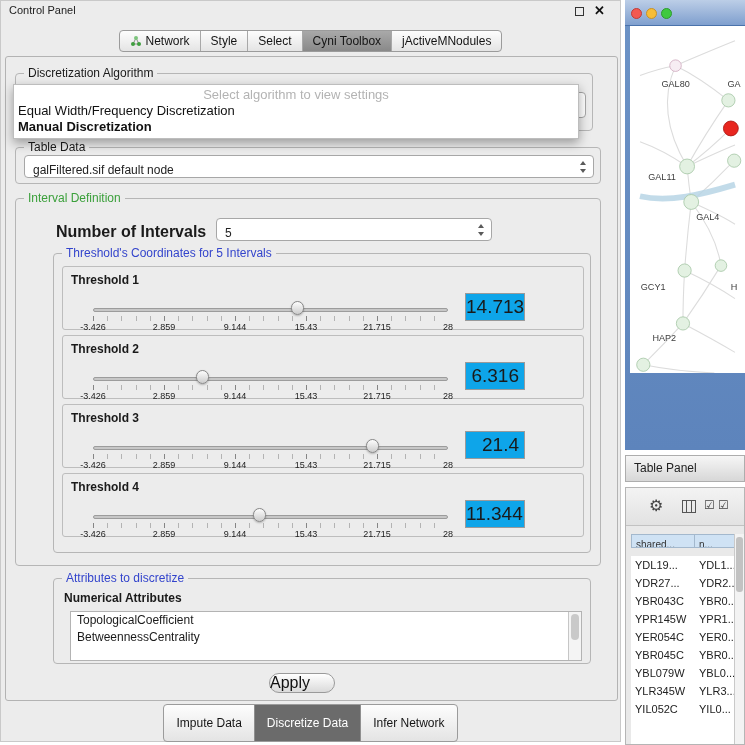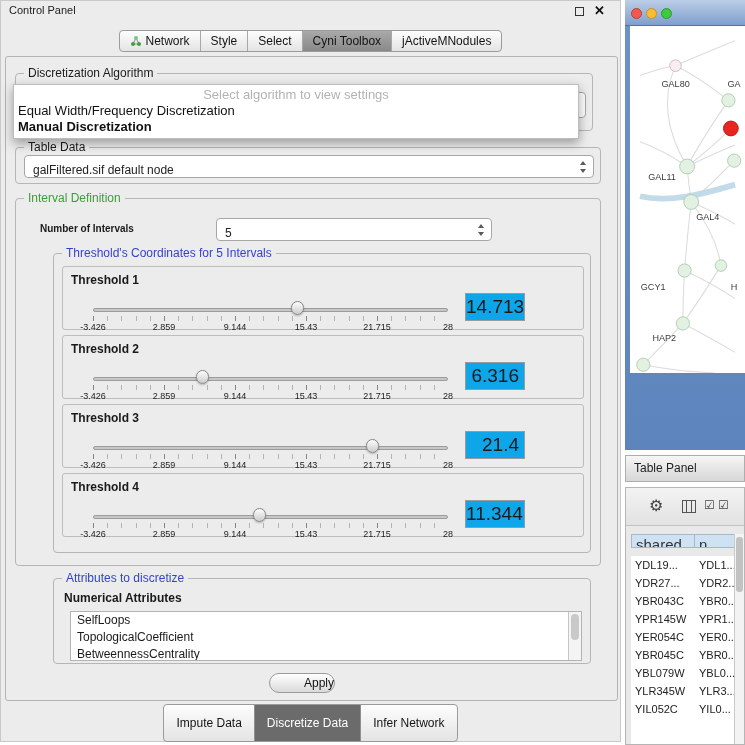--- a/index.html
+++ b/index.html
@@ -37,21 +37,21 @@
 
   #algo-popup{position:absolute;left:12px;top:83px;width:566px;background:#fff;border:1px solid #bdbdbd;box-shadow:0 4px 10px rgba(0,0,0,.35);z-index:40;padding:2px 0 3px;}
   #algo-popup .ph{font-size:13px;color:#b3b3b3;text-align:center;line-height:16px;}
   .popup-item{font-size:13px;padding:0 4px;line-height:16px;color:#111;}
   .popup-item.hl{font-weight:bold;}
 
   #td-group{left:14px;top:146px;width:586px;height:37px;}
   #td-combo{left:8px;top:7px;width:570px;height:23px;}
 
   #interval-group{left:14px;top:197px;width:586px;height:368px;}
-  #noi-label{position:absolute;left:24px;top:24px;font-size:10px;font-weight:bold;}
+  #noi-label{position:absolute;left:40px;top:24px;font-size:16px;font-weight:bold;}
   #noi-combo{left:200px;top:19px;width:276px;height:23px;}
 
   #thr-group{position:absolute;left:52px;top:252px;width:538px;height:300px;border:1px solid #b6b6b6;border-radius:4px;}
   .thr-row{position:absolute;left:8px;width:522px;height:64px;border:1px solid #bdbdbd;border-radius:3px;background:#ececec;}
   .thr-label{position:absolute;left:8px;top:6px;font-size:12px;font-weight:bold;}
   .slider{position:absolute;left:30px;top:36px;width:355px;height:28px;}
   .track{position:absolute;left:0;top:5px;width:100%;height:4px;background:#c7c7c7;border:1px solid #9c9c9c;border-radius:2px;}
   .thumb{position:absolute;top:-2px;width:13px;height:14px;margin-left:-7px;background:linear-gradient(#fdfdfd,#cccccc);border:1px solid #878787;border-radius:7px;box-shadow:0 1px 2px rgba(0,0,0,.25);}
   .ticks{position:absolute;left:0;top:13px;width:100%;height:5px;
     background:repeating-linear-gradient(90deg,#858585 0 1px,transparent 1px 71px),
@@ -60,21 +60,21 @@
   .tick-labels span{position:absolute;transform:translateX(-50%);font-size:9px;color:#222;white-space:nowrap;}
   .thr-value{position:absolute;left:402px;top:26px;width:60px;height:28px;background:#0ea5e9;border:1px solid #9a9a9a;font-size:19px;text-align:right;line-height:26px;padding-right:5px;}
 
   #attr-group{left:52px;top:577px;width:538px;height:86px;}
   #attr-sub{position:absolute;left:10px;top:12px;font-size:12px;font-weight:bold;}
   #attr-list{position:absolute;left:16px;top:32px;width:512px;height:50px;background:#fff;border:1px solid #b3b3b3;overflow:hidden;}
   .attr-item{font-size:12px;line-height:17px;padding-left:6px;white-space:nowrap;}
   #attr-scroll{position:absolute;right:0;top:0;width:13px;height:100%;background:#f4f4f4;border-left:1px solid #c6c6c6;}
   #attr-thumb{position:absolute;left:2px;top:2px;width:8px;height:26px;background:#c9c9c9;border-radius:4px;}
 
-  #apply-btn{position:absolute;left:268px;top:672px;width:66px;height:20px;border:1px solid #9a9a9a;border-radius:10px;background:linear-gradient(#ffffff,#dadada);font-size:12px;text-align:right;line-height:18px;color:#111;}
+  #apply-btn{position:absolute;left:268px;top:672px;width:66px;height:20px;border:1px solid #9a9a9a;border-radius:10px;background:linear-gradient(#ffffff,#dadada);font-size:16px;text-align:left;line-height:18px;color:#111;}
 
   #bottom-tabbar{position:absolute;left:0;top:703px;width:100%;display:flex;justify-content:center;}
   .btab{padding:11px 12px;font-size:12px;border-left:1px solid #8f8f8f;color:#141414;white-space:nowrap;}
   .btab:first-child{border-left:none;}
   .btab.sel{background:#6b6b6b;color:#fff;}
 
   
   #net-window{position:absolute;left:625px;top:0;width:120px;height:450px;background:linear-gradient(#6d93c6,#5d84bc);}
   #net-titlebar{position:absolute;left:0;top:0;width:100%;height:26px;background:linear-gradient(#bccee7,#7f9fce);border-bottom:1px solid #4a72ab;}
   .light{position:absolute;top:8px;width:11px;height:11px;border-radius:50%;}
@@ -87,21 +87,21 @@
 
   
   #table-panel-bar{position:absolute;left:625px;top:455px;width:120px;height:27px;background:linear-gradient(#f6f6f6,#d7d7d7);border:1px solid #adadad;font-size:12px;line-height:24px;padding-left:8px;color:#222;}
   #table-window{position:absolute;left:625px;top:487px;width:120px;height:258px;background:#e9e9e9;border:1px solid #b5b5b5;}
   #tw-toolbar{position:absolute;left:0;top:0;width:100%;height:38px;border-bottom:1px solid #c2c2c2;background:linear-gradient(#f3f3f3,#e2e2e2);}
   #gear-ico{position:absolute;left:23px;top:8px;font-size:16px;color:#444;}
   #cols-ico{position:absolute;left:56px;top:12px;width:14px;height:13px;border:1px solid #555;
     background:linear-gradient(90deg,transparent 0 3px,#555 3px 4px,transparent 4px 8px,#555 8px 9px,transparent 9px);}
   .chk-ico{position:absolute;top:10px;font-size:12px;color:#444;}
   #tbl-header{position:absolute;left:5px;top:46px;display:flex;}
-  .th{height:14px;background:#cfe2f4;border:1px solid #a3b8cd;font-size:15px;line-height:20px;padding-left:4px;color:#333;overflow:hidden;white-space:nowrap;}
+  .th{height:14px;background:#cfe2f4;border:1px solid #a3b8cd;font-size:10px;line-height:20px;padding-left:4px;color:#333;overflow:hidden;white-space:nowrap;}
   .th.c0{width:64px;}
   .th.c1{width:41px;border-left:none;}
   #tbl-body{position:absolute;left:5px;top:68px;width:105px;bottom:0;background:#fff;}
   .trow{display:flex;height:18px;}
   .tcell{font-size:11px;line-height:18px;padding-left:4px;overflow:hidden;white-space:nowrap;color:#222;}
   .tcell.c0{width:64px;}
   .tcell.c1{width:41px;}
   #tbl-scroll{position:absolute;right:0;top:46px;bottom:0;width:10px;background:#f3f3f3;border-left:1px solid #c9c9c9;}
   #tbl-thumb{position:absolute;left:1px;top:3px;width:7px;height:55px;background:#c2c2c2;border-radius:3px;}
 </style>
@@ -244,21 +244,20 @@
           </div>
         </div>
         <div class="thr-value">11.344</div>
       </div>
     </div>
 
   <div class="group" id="attr-group">
     <span class="group-title gt-blue">Attributes to discretize</span>
     <span id="attr-sub">Numerical Attributes</span>
     <div id="attr-list">
-      <div class="attr-item">SelfLoops</div>
         <div class="attr-item">TopologicalCoefficient</div>
         <div class="attr-item">BetweennessCentrality</div>
         <div id="attr-scroll">
         <div id="attr-thumb"></div>
       </div>
     </div>
   </div>
 
   <div id="apply-btn">Apply</div>
 

